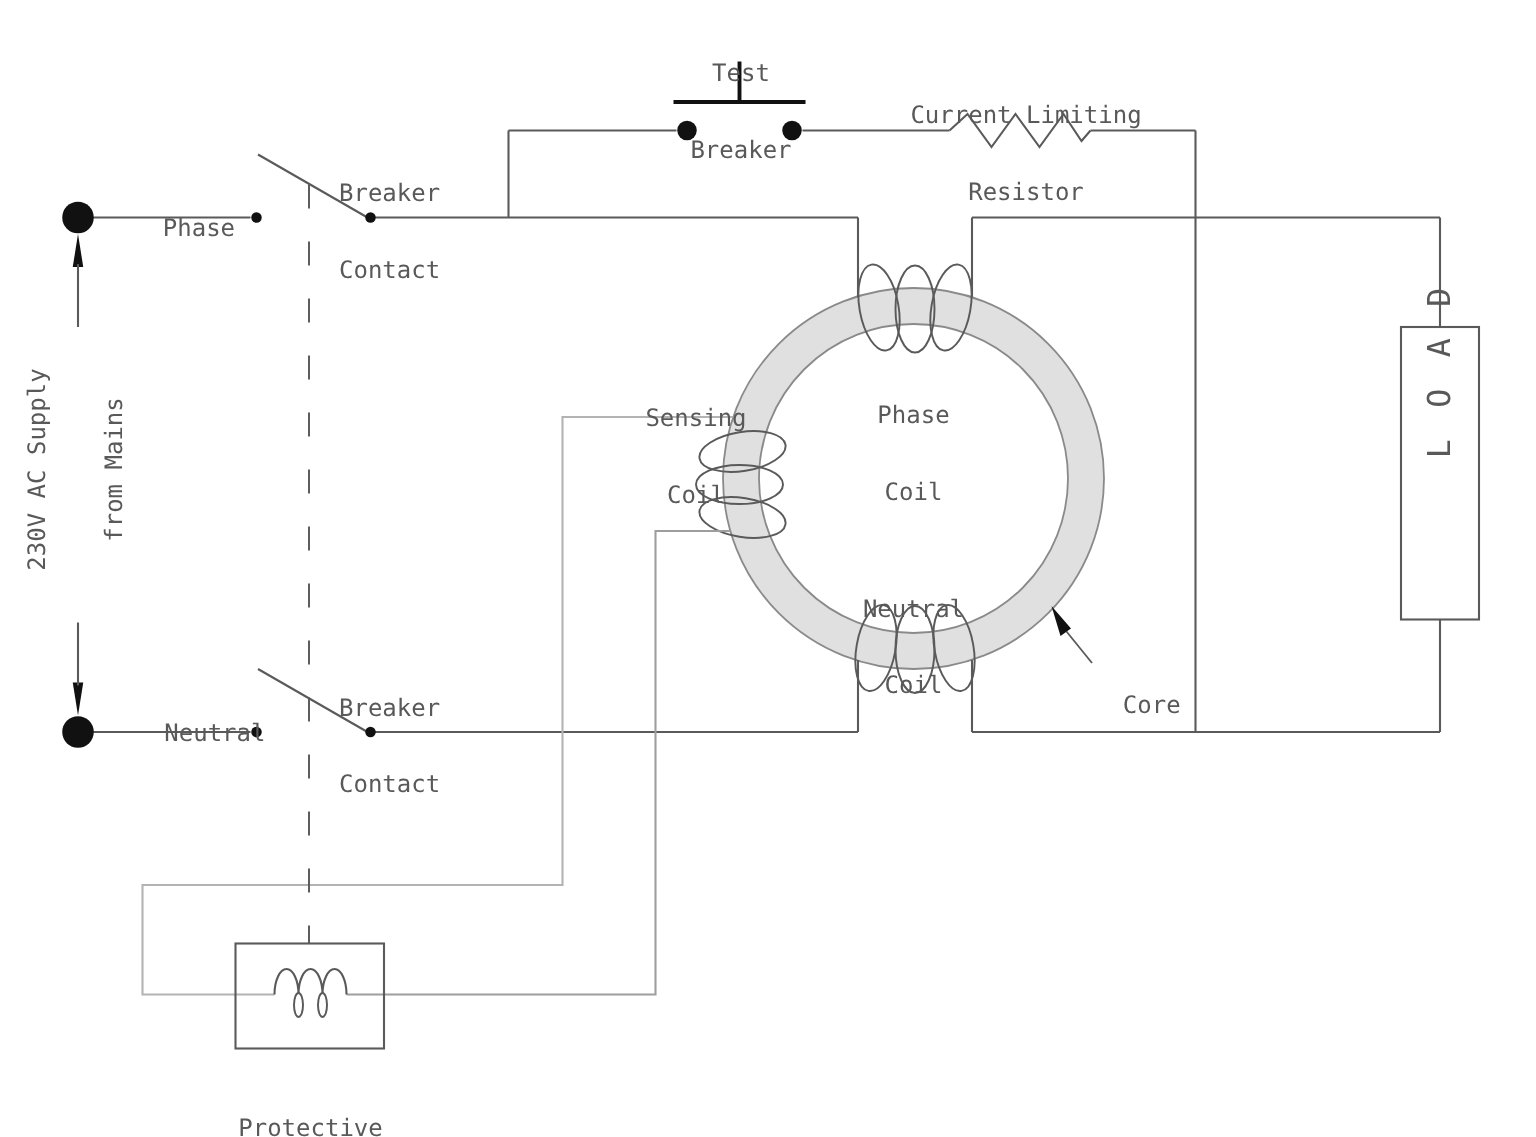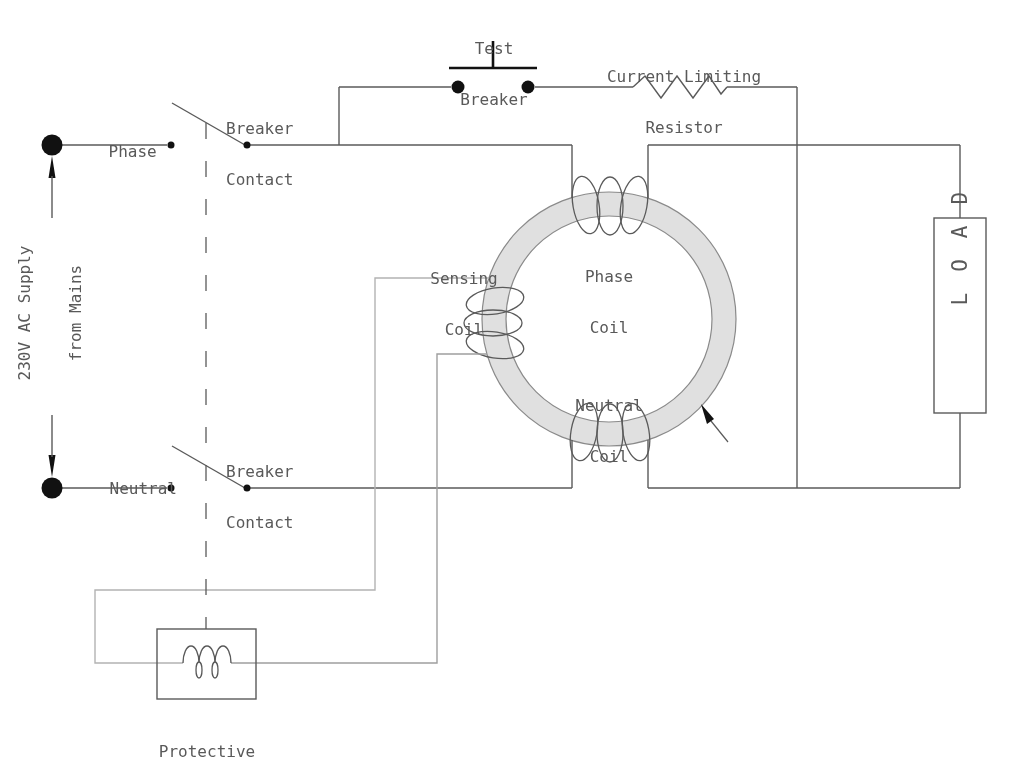--- a/index.html
+++ b/index.html
@@ -165,20 +165,23 @@
   <div class="lbl ctr" style="left:609px;top:234px;">
     <span style="display:block">Phase</span>
     <span style="display:block">Coil</span>
   </div>
 
   <div class="lbl ctr" style="left:609px;top:363px;">
     <span style="display:block">Neutral</span>
     <span style="display:block">Coil</span>
   </div>
 
+  <div class="lbl" style="left:710px;top:444px;">
+    <span>Core</span>
+  </div>
 
   <div class="lbl load-text" style="left:960px;top:316px;">
     <span>LOAD</span>
   </div>
 
   <div class="lbl ctr" style="left:207px;top:709px;">
     <span style="display:block">Protective</span>
     
   </div>
 

